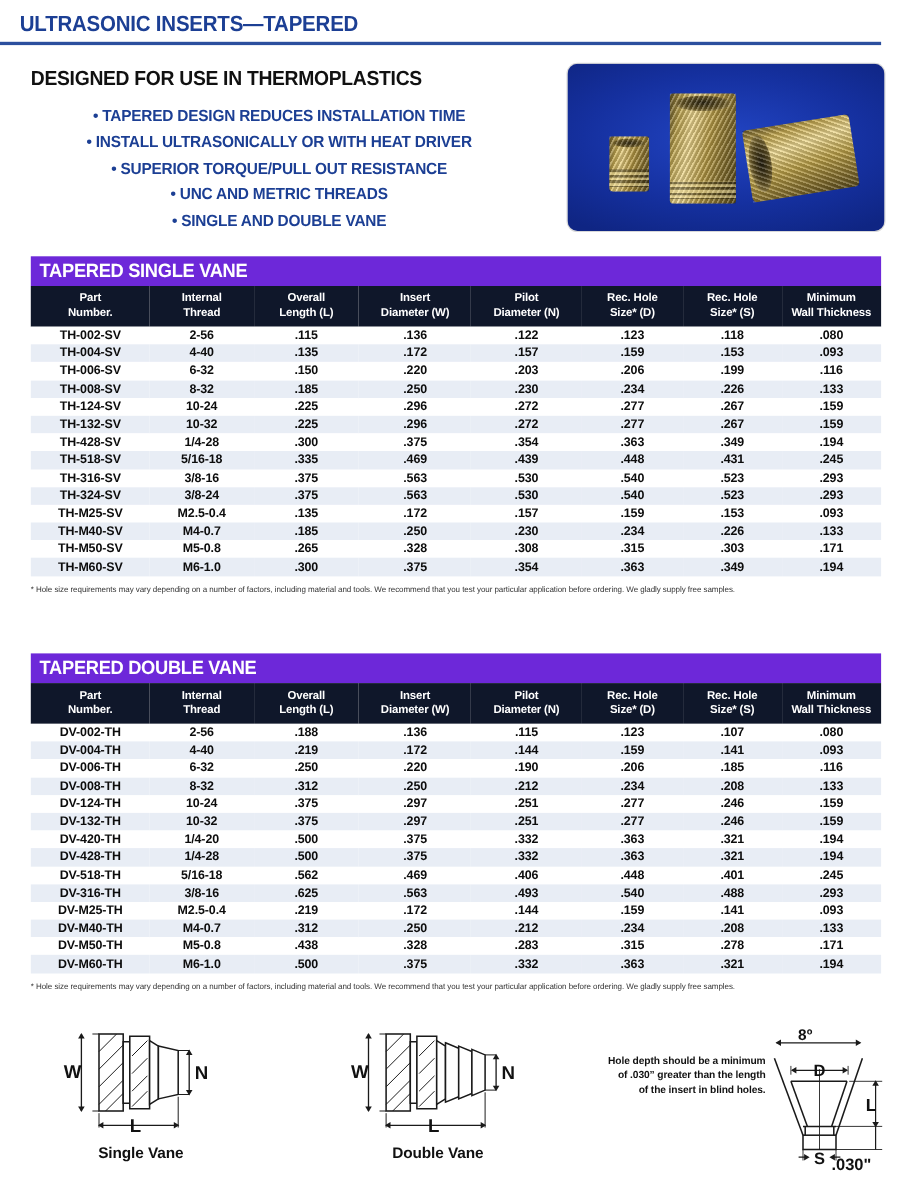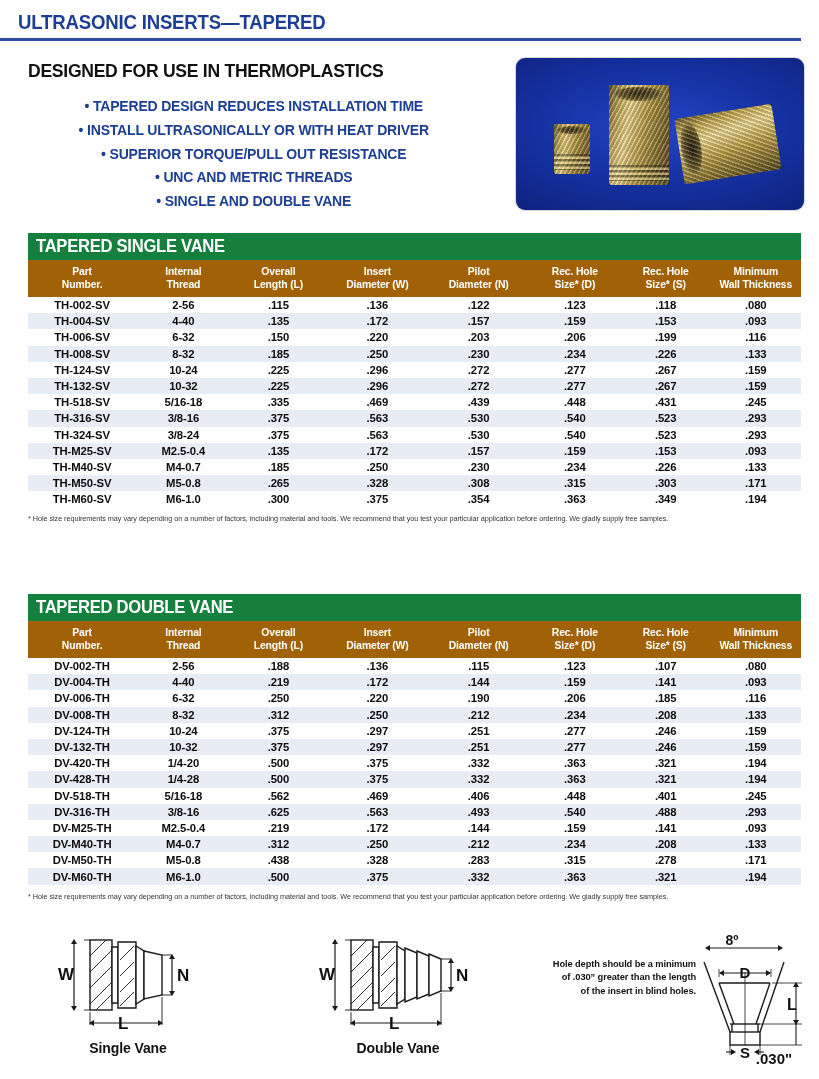--- a/index.html
+++ b/index.html
@@ -138,42 +138,42 @@
     position: absolute; left: 0; right: 0; top: 0; bottom: 0;
     background-image: repeating-linear-gradient(28deg,
       rgba(255,255,255,0.28) 0px, rgba(255,255,255,0.28) 1px,
       rgba(0,0,0,0.25) 2px, rgba(0,0,0,0.25) 4px);
     opacity: 0.72;
   }
 
   
   .table-block { position: absolute; left: 28px; width: 773px; }
   .table-caption-bar {
-    background: #15803d;
+    background: #6d28d9;
     height: 27px;
     display: flex;
     align-items: center;
     padding-left: 8px;
   }
   .table-caption {
     color: #ffffff;
     font-size: 17.5px;
     font-weight: bold;
     letter-spacing: -0.3px;
     transform: scaleX(0.95);
     transform-origin: left center;
     white-space: nowrap;
   }
   table.spec {
     border-collapse: collapse;
     width: 100%;
     table-layout: fixed;
   }
   table.spec thead th {
-    background: #a16207;
+    background: #0f172a;
     color: #ffffff;
     font-size: 10.4px;
     font-weight: bold;
     line-height: 1.25;
     padding: 5px 2px 6px 2px;
     text-align: center;
     vertical-align: middle;
     letter-spacing: -0.15px;
   }
   table.spec tbody td {
@@ -369,20 +369,30 @@
           <td>TH-132-SV</td>
           <td>10-32</td>
           <td>.225</td>
           <td>.296</td>
           <td>.272</td>
           <td>.277</td>
           <td>.267</td>
           <td>.159</td>
         </tr>
         <tr>
+          <td>TH-428-SV</td>
+          <td>1/4-28</td>
+          <td>.300</td>
+          <td>.375</td>
+          <td>.354</td>
+          <td>.363</td>
+          <td>.349</td>
+          <td>.194</td>
+        </tr>
+        <tr>
           <td>TH-518-SV</td>
           <td>5/16-18</td>
           <td>.335</td>
           <td>.469</td>
           <td>.439</td>
           <td>.448</td>
           <td>.431</td>
           <td>.245</td>
         </tr>
         <tr>

